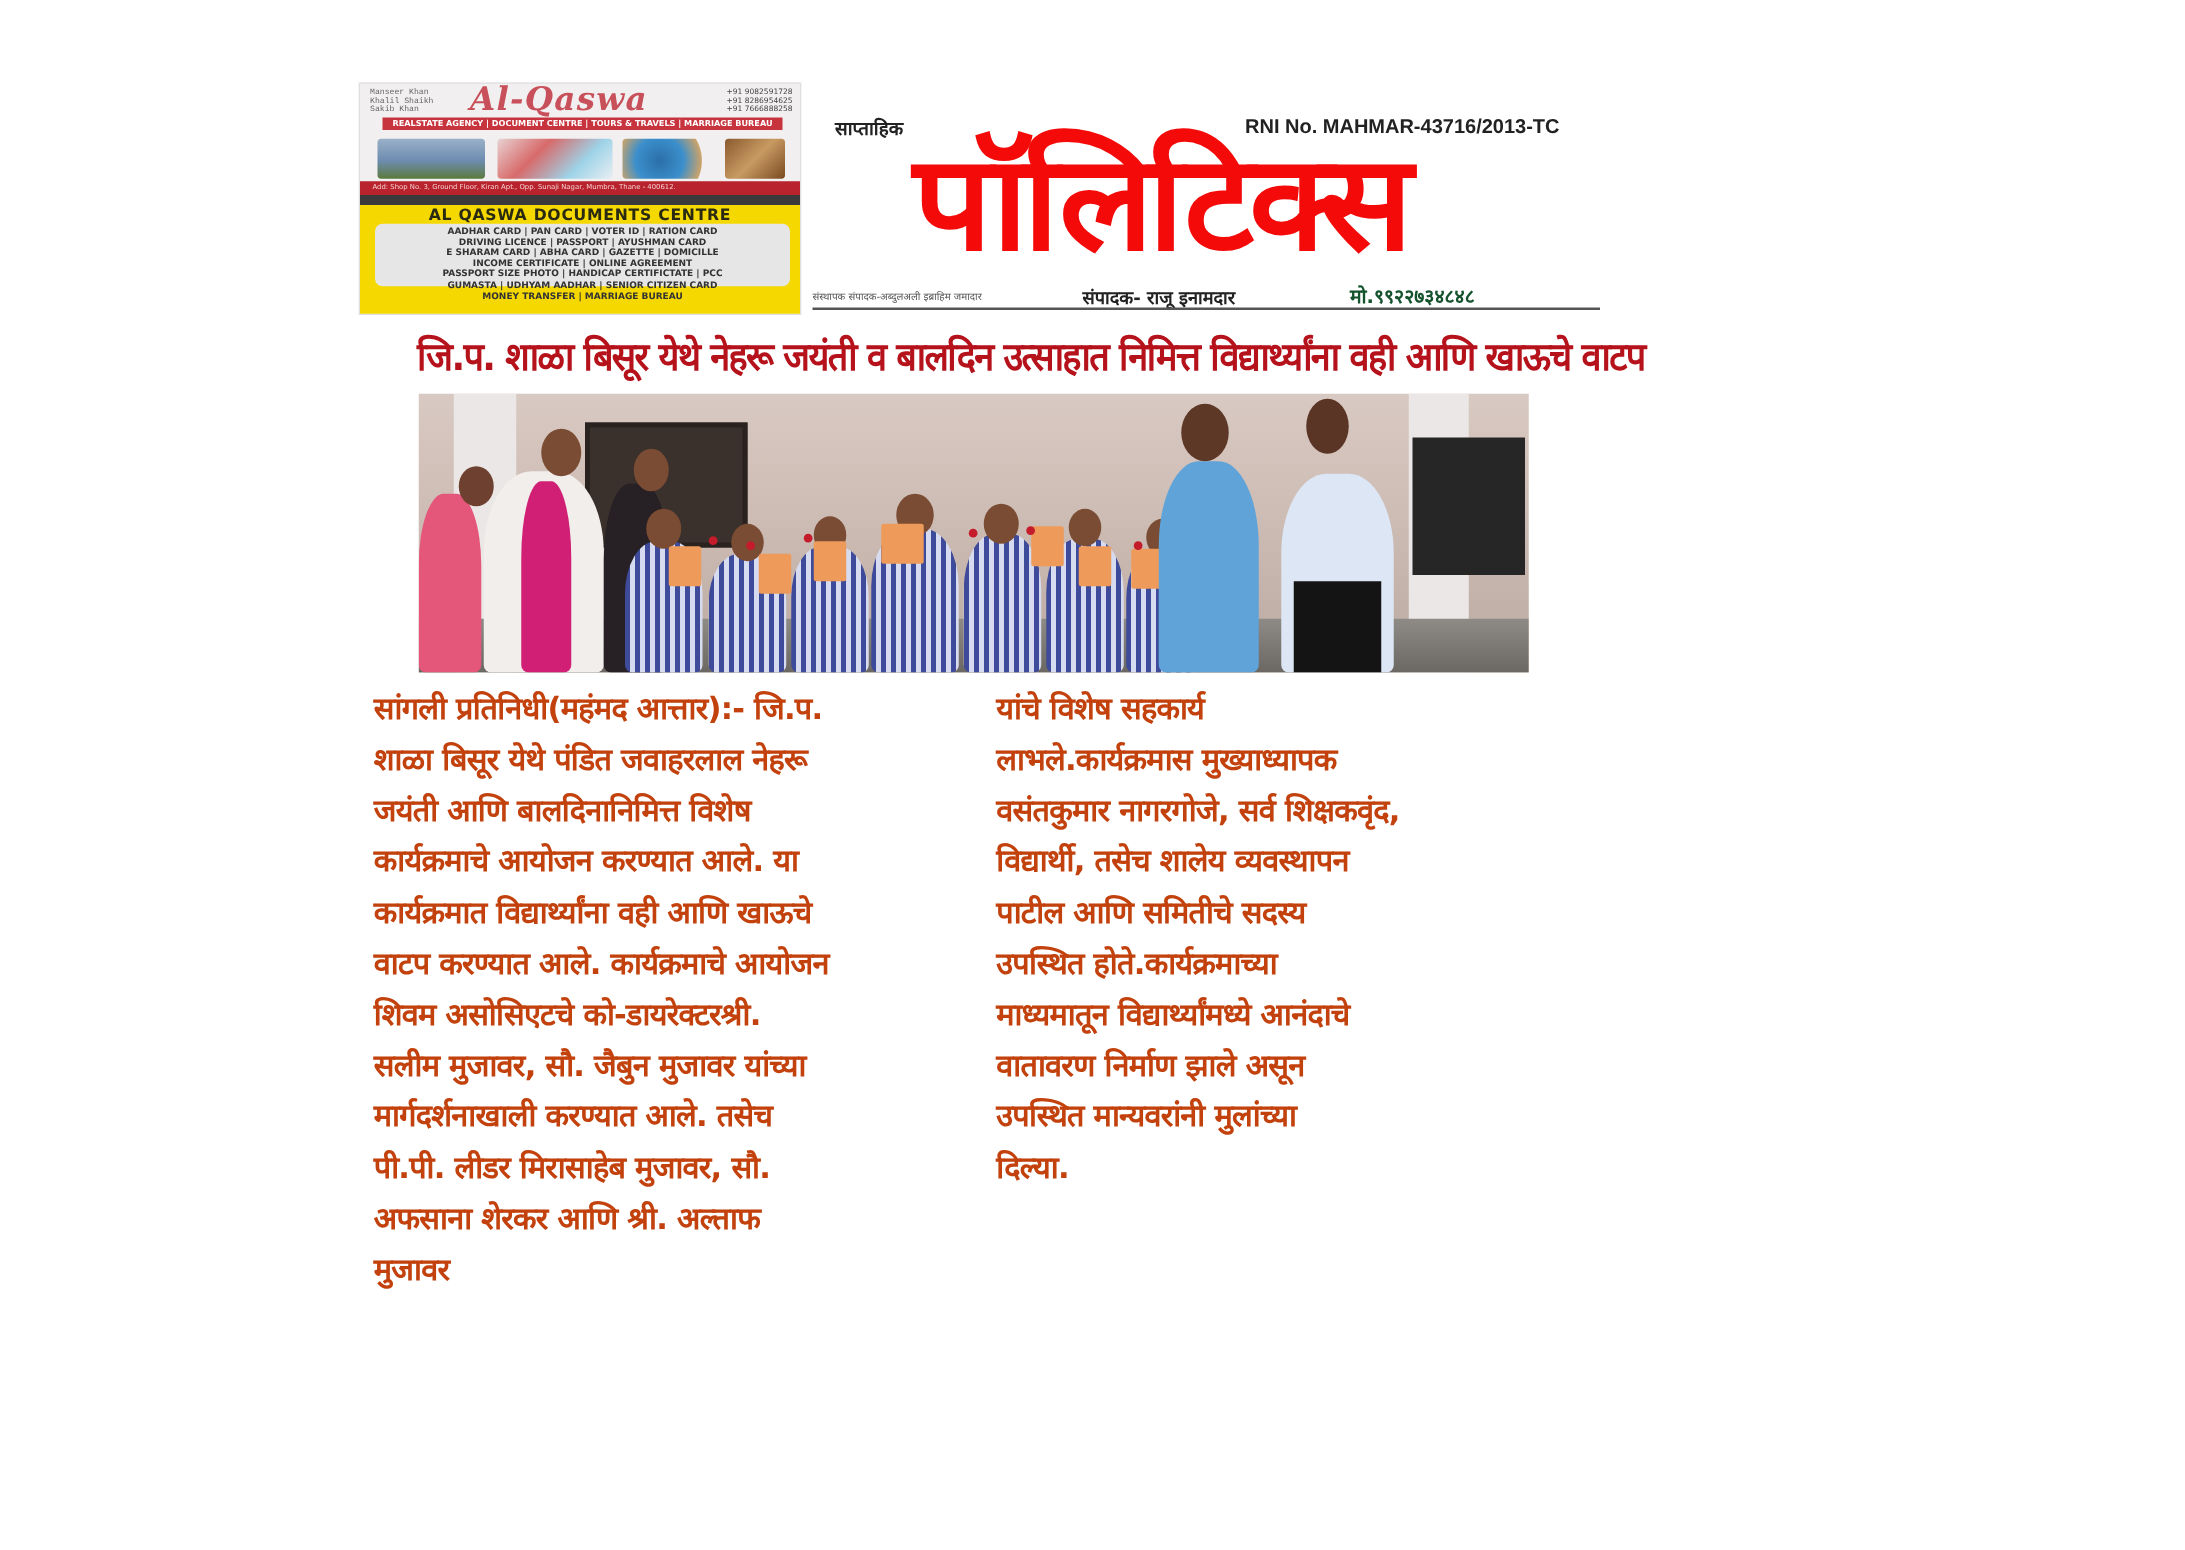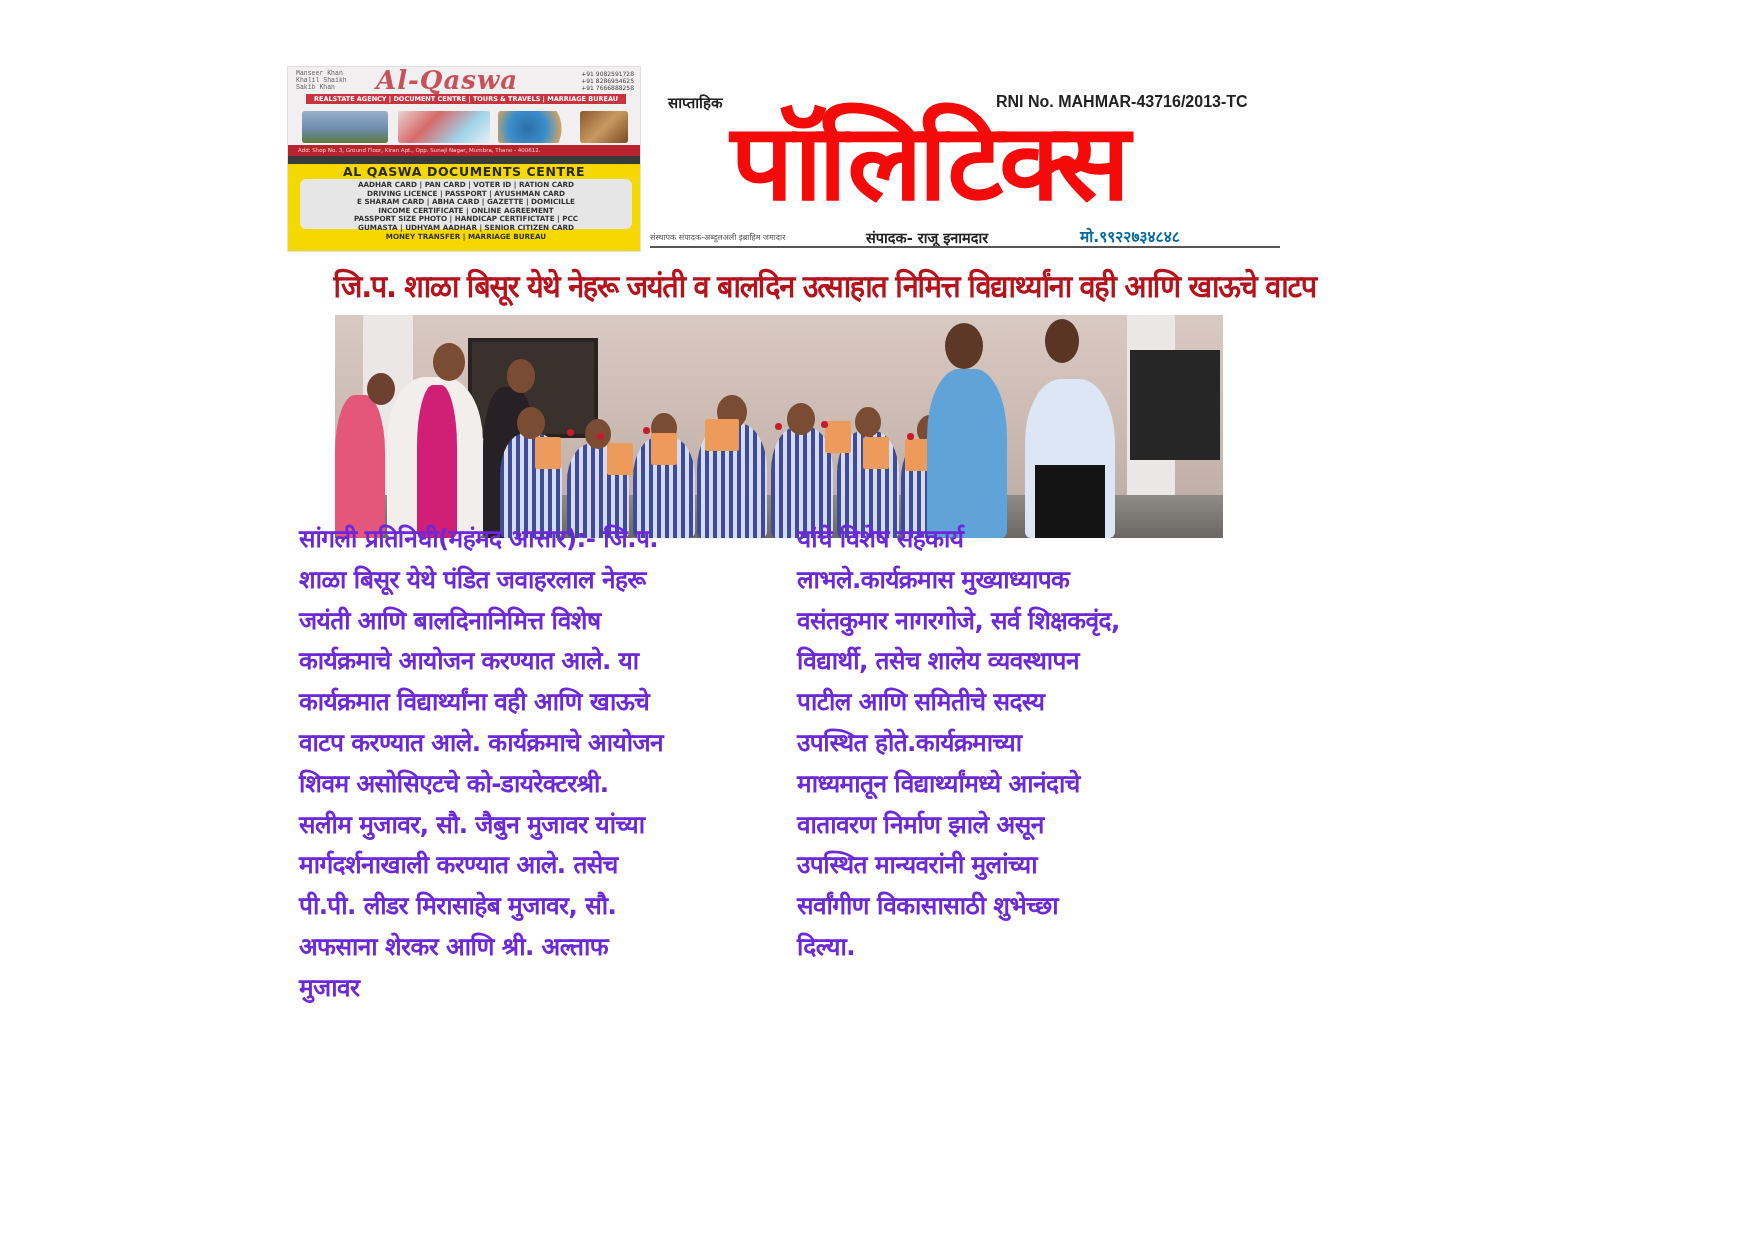--- a/index.html
+++ b/index.html
@@ -34,21 +34,21 @@
     .weekly { position: absolute; left: 18px; top: 32px; font-family: "DejaVu Sans", sans-serif; font-weight: bold; font-size: 15px; color: #222; }
     .rni { position: absolute; left: 346px; top: 33px; font-family: "Liberation Sans", sans-serif; font-weight: bold; font-size: 16px; color: #222; white-space: nowrap; }
     .logo-title {
       position: absolute; left: 22px; top: 28px; width: 488px; text-align: center;
       font-family: "DejaVu Sans", sans-serif; font-weight: bold; font-size: 106px; line-height: 150px;
       color: #f50a0a; letter-spacing: -4px; transform: scaleX(1.05); transform-origin: left center;
     }
     .credits { position: absolute; left: 0; top: 165px; width: 630px; height: 22px; }
     .founder { position: absolute; left: 0; top: 6px; font-size: 8px; color: #555; white-space: nowrap; }
     .editor { position: absolute; left: 216px; top: 2px; font-size: 14.5px; font-weight: bold; color: #222; white-space: nowrap; }
-    .mobile { position: absolute; left: 430px; top: 0; font-size: 15.5px; font-weight: bold; color: #0369a1; white-space: nowrap; text-align: right; }
+    .mobile { position: absolute; left: 430px; top: 0; font-size: 15.5px; font-weight: bold; color: #14532d; white-space: nowrap; text-align: right; }
     .masthead-rule { position: absolute; left: 0; top: 186px; width: 630px; height: 2px; background: #555; }
 
     
     .headline {
       position: absolute; left: 300px; top: 262px; width: 960px; text-align: center;
       font-family: "DejaVu Sans", sans-serif; font-weight: bold; font-size: 31px; line-height: 48px;
       color: #b5121b; white-space: nowrap; letter-spacing: -1.4px;
       transform: scaleX(0.93); transform-origin: center center;
     }
 
@@ -62,22 +62,22 @@
     .ph-door { position: absolute; left: 133px; top: 23px; width: 130px; height: 100px; background: #3a302c; border: 4px solid #2a221e; }
     .ph-window { position: absolute; left: 795px; top: 35px; width: 90px; height: 110px; background: #262626; }
     .ph-floor { position: absolute; left: 0; top: 180px; width: 888px; height: 43px; background: linear-gradient(180deg, #8e8a86, #6b6762); }
     .person { position: absolute; border-radius: 40% 40% 6px 6px; }
     .head { position: absolute; border-radius: 50%; background: #7a4c33; }
     .book { position: absolute; width: 26px; height: 32px; background: #ee9a5a; border-radius: 2px; }
     .rose { position: absolute; width: 7px; height: 7px; border-radius: 50%; background: #c41c2a; }
 
     
     .col {
-      position: absolute; top: 519px; font-family: "DejaVu Sans", sans-serif; font-weight: bold;
-      font-size: 24.5px; line-height: 40.8px; color: #6d28d9; white-space: nowrap;
+      position: absolute; top: 547px; font-family: "DejaVu Sans", sans-serif; font-weight: bold;
+      font-size: 24.5px; line-height: 40.8px; color: #c2410c; white-space: nowrap;
     }
     .col-left { left: 299px; width: 490px; }
     .col-right { left: 797px; width: 500px; }
     .col .line { display: block; letter-spacing: -0.6px; }
   </style>
 </head>
 <body>
 
 <div class="ad">
   <div class="ad-top">
@@ -199,15 +199,14 @@
 <div class="col col-right">
   <span class="line">यांचे विशेष सहकार्य</span>
   <span class="line">लाभले.कार्यक्रमास मुख्याध्यापक</span>
   <span class="line">वसंतकुमार नागरगोजे, सर्व शिक्षकवृंद,</span>
   <span class="line">विद्यार्थी, तसेच शालेय व्यवस्थापन</span>
   <span class="line">पाटील आणि समितीचे सदस्य</span>
   <span class="line">उपस्थित होते.कार्यक्रमाच्या</span>
   <span class="line">माध्यमातून विद्यार्थ्यांमध्ये आनंदाचे</span>
   <span class="line">वातावरण निर्माण झाले असून</span>
   <span class="line">उपस्थित मान्यवरांनी मुलांच्या</span>
-  <span class="line">सर्वांगीण विकासासाठी शुभेच्छा</span>
   <span class="line">दिल्या.</span>
 </div>
 
 </body></html>

